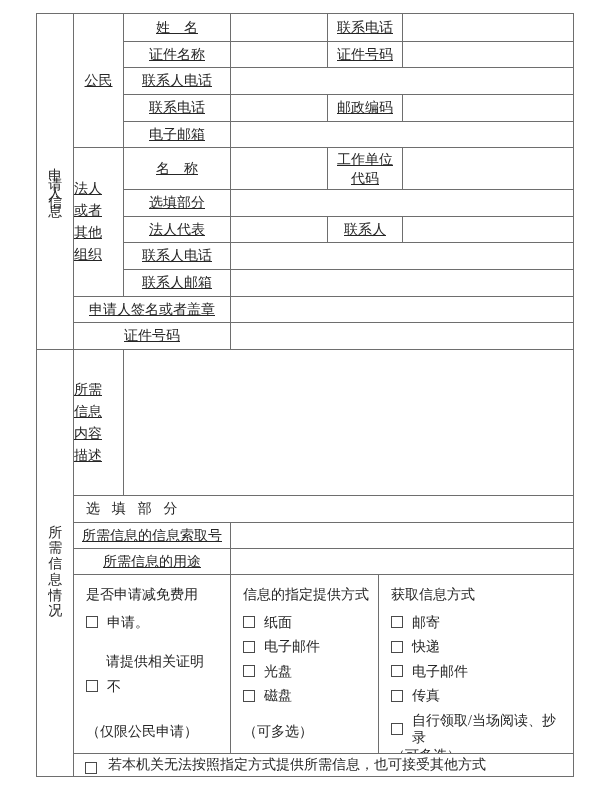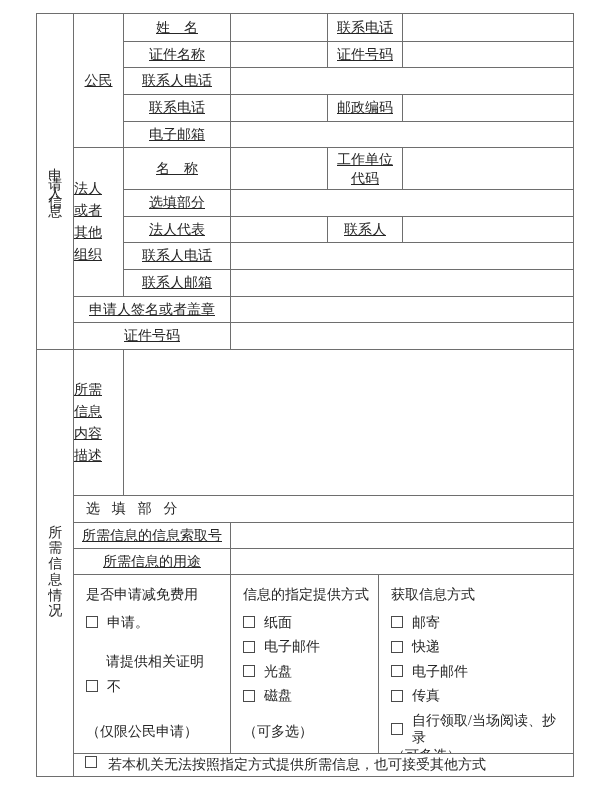--- a/index.html
+++ b/index.html
@@ -23,21 +23,21 @@
   .chkrow{display:flex;height:178px;}
   .chkcol{box-sizing:border-box;display:flex;flex-direction:column;
           padding:11px 8px 13px 12px;border-right:1px solid #6e6e6e;}
   .chkcol:last-child{border-right:none;}
   .chkcol .title{margin-bottom:3px;}
   .optline{margin-top:7px;display:flex;align-items:center;}
   .optnote{margin-top:22px;padding-left:20px;}
   .cb{display:inline-block;box-sizing:border-box;width:12px;height:12px;
       border:1px solid #4a4a4a;margin-right:9px;flex:none;background:#fff;}
   .note{margin-top:auto;}
-  .fallback{display:flex;align-items:flex-start;padding-left:11px;}
+  .fallback{display:flex;align-items:flex-end;padding-left:11px;}
   .fallback .cb{margin-right:11px;}
 </style>
 </head>
 <body>
 
 <div class="page">
 <table class="form">
 <colgroup>
   <col style="width:37px">
         <col style="width:50px">

